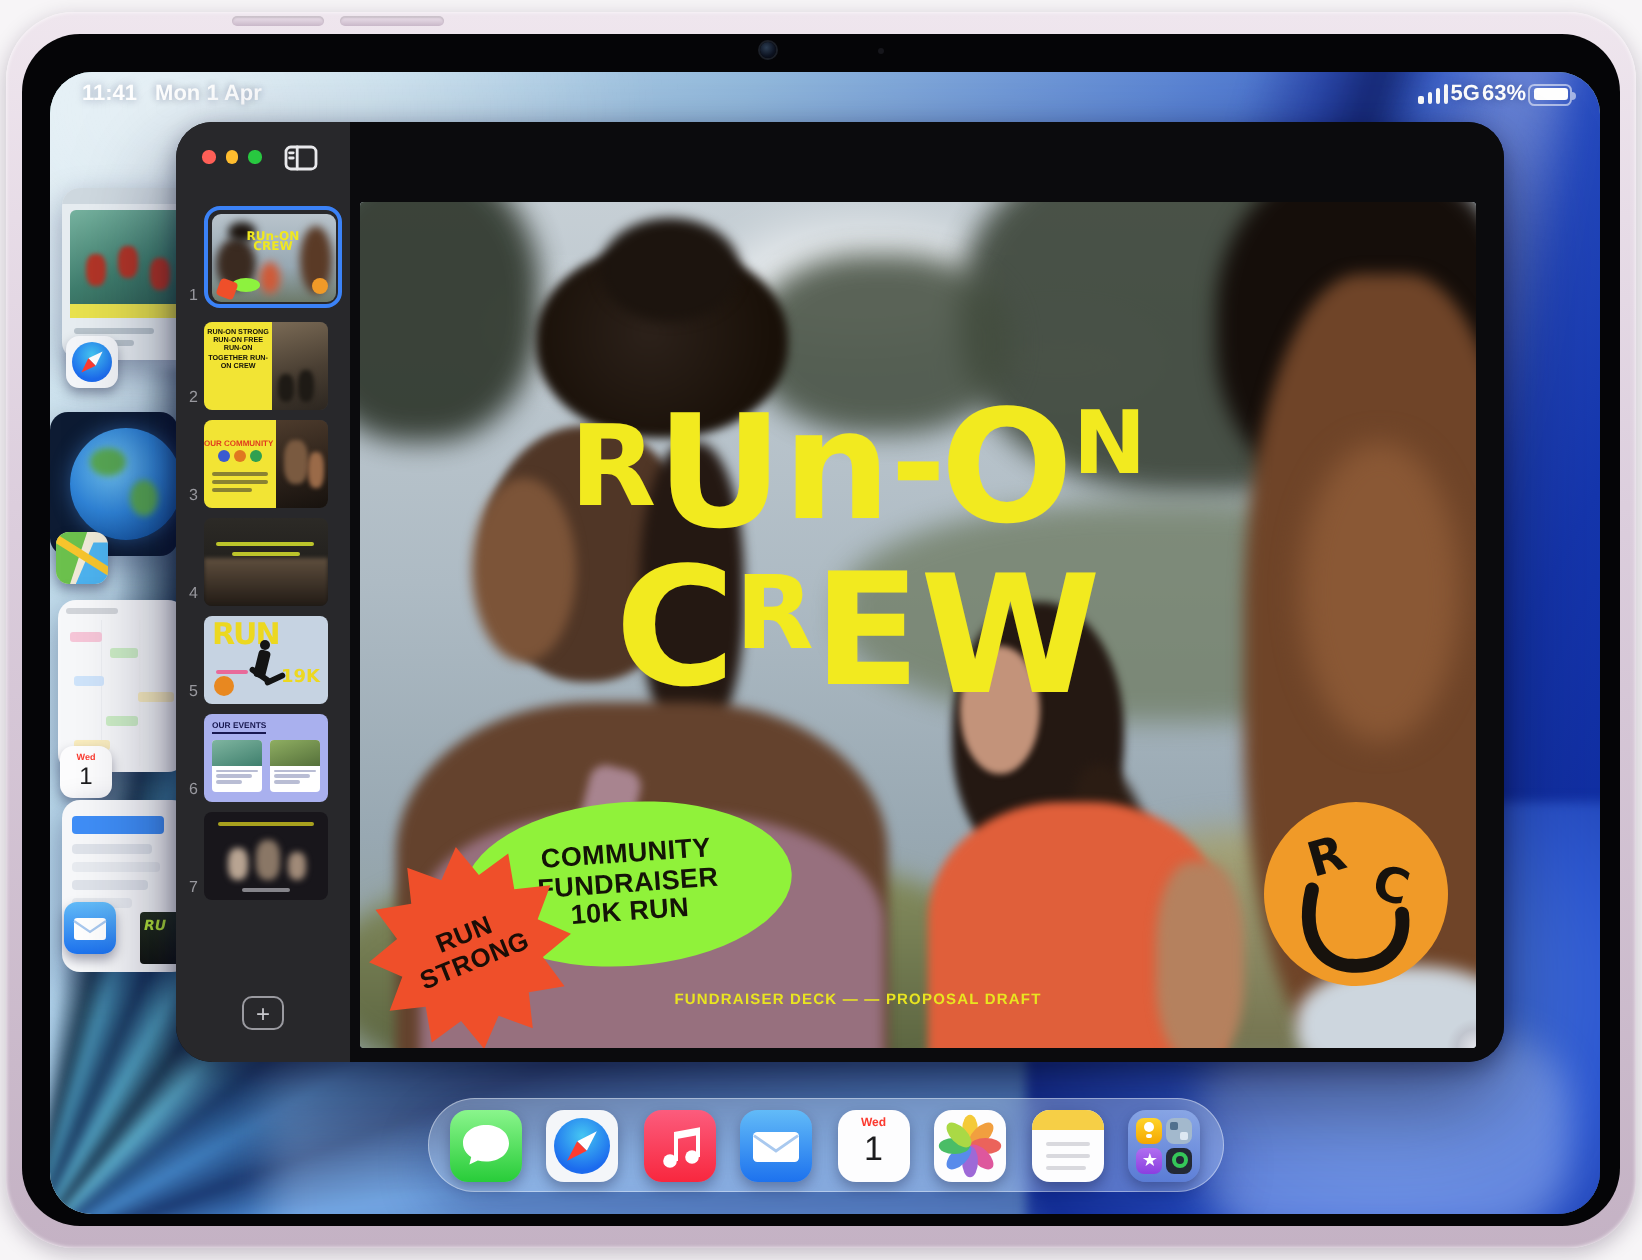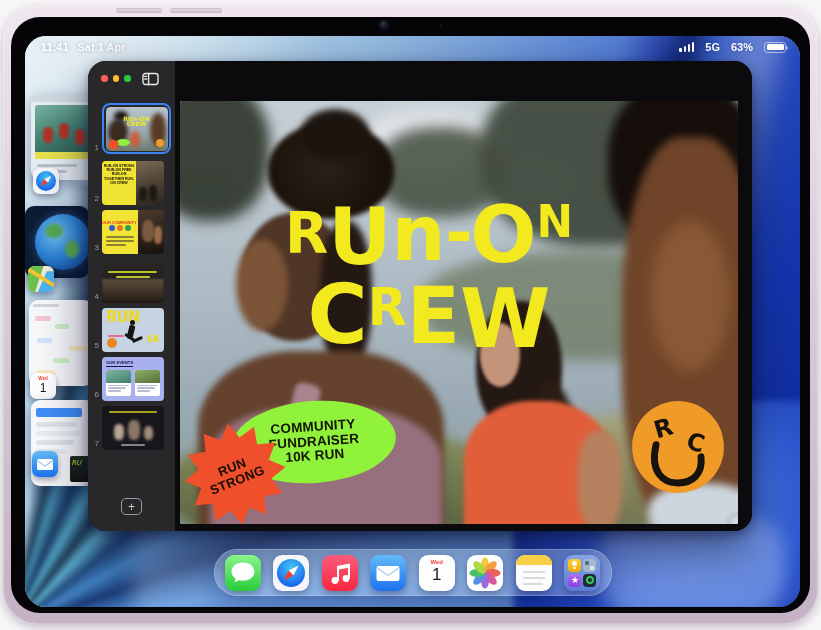--- a/index.html
+++ b/index.html
@@ -37,21 +37,21 @@
         background:radial-gradient(ellipse at 55% 35%, #5e92f2 0%, #2e59d2 45%, #1634a2 78%, rgba(12,30,110,0) 100%); }
   .wp-pillow2 { position:absolute; right:2%; bottom:-2%; width:24%; height:18%; filter:blur(9px); border-radius:40px;
         background:rgba(210,228,255,.35); }
   .wp-shine { position:absolute; left:-6%; top:-8%; width:45%; height:45%; filter:blur(14px);
         background:radial-gradient(ellipse at 30% 25%, rgba(255,255,255,.55) 0%, rgba(255,255,255,0) 70%); }
 
   
   .statusbar { position:absolute; left:0; right:0; top:4px; height:16px; color:#fff; font-size:11px; font-weight:bold;
                text-shadow:0 0 4px rgba(10,20,70,.35); }
   .sb-left { position:absolute; left:16px; top:1px; display:flex; gap:9px; }
-  .sb-right { position:absolute; right:14px; top:1px; display:flex; gap:11px; align-items:center; }
+  .sb-right { position:absolute; right:14px; top:1px; display:flex; gap:1px; align-items:center; }
   .sig { display:flex; align-items:flex-end; gap:1.5px; height:10px; }
   .sig i { display:block; width:2.6px; background:#fff; border-radius:1px; }
   .batt { width:22px; height:11px; border:1px solid rgba(255,255,255,.55); border-radius:3.2px; position:relative; padding:1.5px; }
   .batt b { display:block; height:100%; width:100%; background:#fff; border-radius:1.6px; }
   .batt:after { content:""; position:absolute; right:-3.2px; top:3px; width:2px; height:4px; background:rgba(255,255,255,.55);
                 border-radius:0 2px 2px 0; }
 
   
   .stage-thumb { position:absolute; border-radius:9px; box-shadow:0 6px 16px rgba(10,15,60,.35); overflow:hidden; }
   .stage-icon { position:absolute; width:26px; height:26px; border-radius:6.5px; box-shadow:0 3px 6px rgba(0,0,40,.35); overflow:hidden; }
@@ -72,21 +72,21 @@
   .th-cal { left:4px; top:264px; width:64px; height:86px; background:#f7f8fa; }
   .th-cal .hd { position:absolute; left:4px; top:4px; width:26px; height:3px; border-radius:2px; background:#d2d5da; }
   .th-cal .grid { position:absolute; inset:10px 3px 3px 3px;
       background:linear-gradient(90deg, transparent 32%, #e8eaee 32.5%, transparent 33%, transparent 65%, #e8eaee 65.5%, transparent 66%); }
   .th-cal .chip { position:absolute; border-radius:1.5px; height:5px; }
 
   .th-mail { left:6px; top:364px; width:64px; height:86px; background:#f7f8fa; }
   .th-mail .row { position:absolute; left:5px; border-radius:2px; }
   .th-mail .poster { position:absolute; right:3px; bottom:4px; width:22px; height:26px; border-radius:2px;
       background:linear-gradient(180deg,#24301e,#121510); overflow:hidden; }
-  .th-mail .poster i { position:absolute; left:2px; top:3px; font-size:7px; font-weight:normal; color:#b3e43a; font-family:"DejaVu Sans",sans-serif; }
+  .th-mail .poster i { position:absolute; left:2px; top:3px; font-size:7px; font-weight:bold; color:#b3e43a; font-family:"DejaVu Sans",sans-serif; }
 
   .ic-tile { position:absolute; inset:0; }
   .mini-safari { left:8px; top:132px; background:#f4f6f9; }
   .mini-maps { left:3px; top:230px; background:#f0ead8; }
   .mini-cal { left:5px; top:337px; background:#fdfdfe; }
   .mini-mail { left:7px; top:415px; background:linear-gradient(180deg,#62bbf8,#1d72ee); }
   .compass { position:absolute; border-radius:50%; background:radial-gradient(circle at 50% 32%, #45c6f2 0%, #1c6bee 72%); }
   .mini-maps .g { position:absolute; left:0; top:0; width:60%; height:100%; background:#6cc14d; clip-path:polygon(0 0,100% 0,45% 100%,0 100%); }
   .mini-maps .w { position:absolute; right:0; bottom:0; width:62%; height:80%; background:#4db3ef; clip-path:polygon(55% 0,100% 0,100% 100%,0 100%); }
   .mini-maps .rd { position:absolute; left:-3px; top:10px; width:34px; height:4px; background:#f7c52d; transform:rotate(32deg); }
@@ -280,21 +280,21 @@
         <div class="wp-rib2"></div>
         <div class="wp-fan"></div>
         <div class="wp-glow"></div>
         <div class="wp-pillow"></div>
         <div class="wp-pillow2"></div>
       </div>
 
       <div class="statusbar">
         <div class="sb-left">
           <span>11:41</span>
-          <span style="opacity:.95">Sat 1 Apr</span>
+          <span style="opacity:.95">Mon 1 Apr</span>
         </div>
         <div class="sb-right">
           <span class="sig">
             <i style="height:4px"></i>
               <i style="height:6px"></i>
               <i style="height:8px"></i>
               <i style="height:10px"></i>
           </span>
           <span>5G</span>
           <span>63%</span>
@@ -531,21 +531,21 @@
 
           <div class="srow" style="top:205px;">
             <span class="snum">5</span>
             <span class="thumb t5">
               <span class="run">RUN</span>
               <span class="runner-h"></span>
                 <span class="runner-b"></span>
                 <span class="runner-l1"></span>
                 <span class="runner-l2"></span>
               <span class="pk"></span>
-              <span class="tenk">6K</span>
+              <span class="tenk">19K</span>
               <span class="oc"></span>
             </span>
           </div>
 
           <div class="srow" style="top:254px;">
             <span class="snum">6</span>
             <span class="thumb t6">
               <span class="hdr">OUR EVENTS</span>
               <span class="card" style="left:4px">
                 <span class="ph" style="display:block;background:linear-gradient(160deg,#7fb5a0,#3f7f6d)"></span>
@@ -629,20 +629,21 @@
             </div>
 
             <div class="rc-badge">
               <svg width="92" height="92" viewBox="0 0 100 100">
                 <text x="33" y="40" font-size="26" font-family="DejaVu Sans, sans-serif" font-weight="bold" fill="#17120d" transform="rotate(-22 33 34)" text-anchor="middle">R</text>
                 <text x="68" y="52" font-size="26" font-family="DejaVu Sans, sans-serif" font-weight="bold" fill="#17120d" transform="rotate(10 68 46)" text-anchor="middle">C</text>
                 <path d="M26,50 C22,82 40,90 52,89 C70,88 80,76 76,58" fill="none" stroke="#17120d" stroke-width="7.5" stroke-linecap="round"></path>
               </svg>
             </div>
 
+            <div class="slide-caption">FUNDRAISER DECK — — PROPOSAL DRAFT</div>
             <div class="curl"></div>
           </div>
         </div>
       </div>
 
       <div class="dock">
         <div class="dock-ic ic-msg">
           <svg width="36" height="36" viewBox="0 0 36 36">
             <path d="M18,7.5 c-6.6,0 -11.5,3.9 -11.5,9 c0,2.9 1.6,5.4 4.1,7 l-0.9,3.8 l4.2,-2 c1.3,0.3 2.7,0.5 4.1,0.5 c6.6,0 11.5,-3.9 11.5,-9.2 C29.5,11.4 24.6,7.5 18,7.5 z" fill="#fff"></path>
           </svg>

